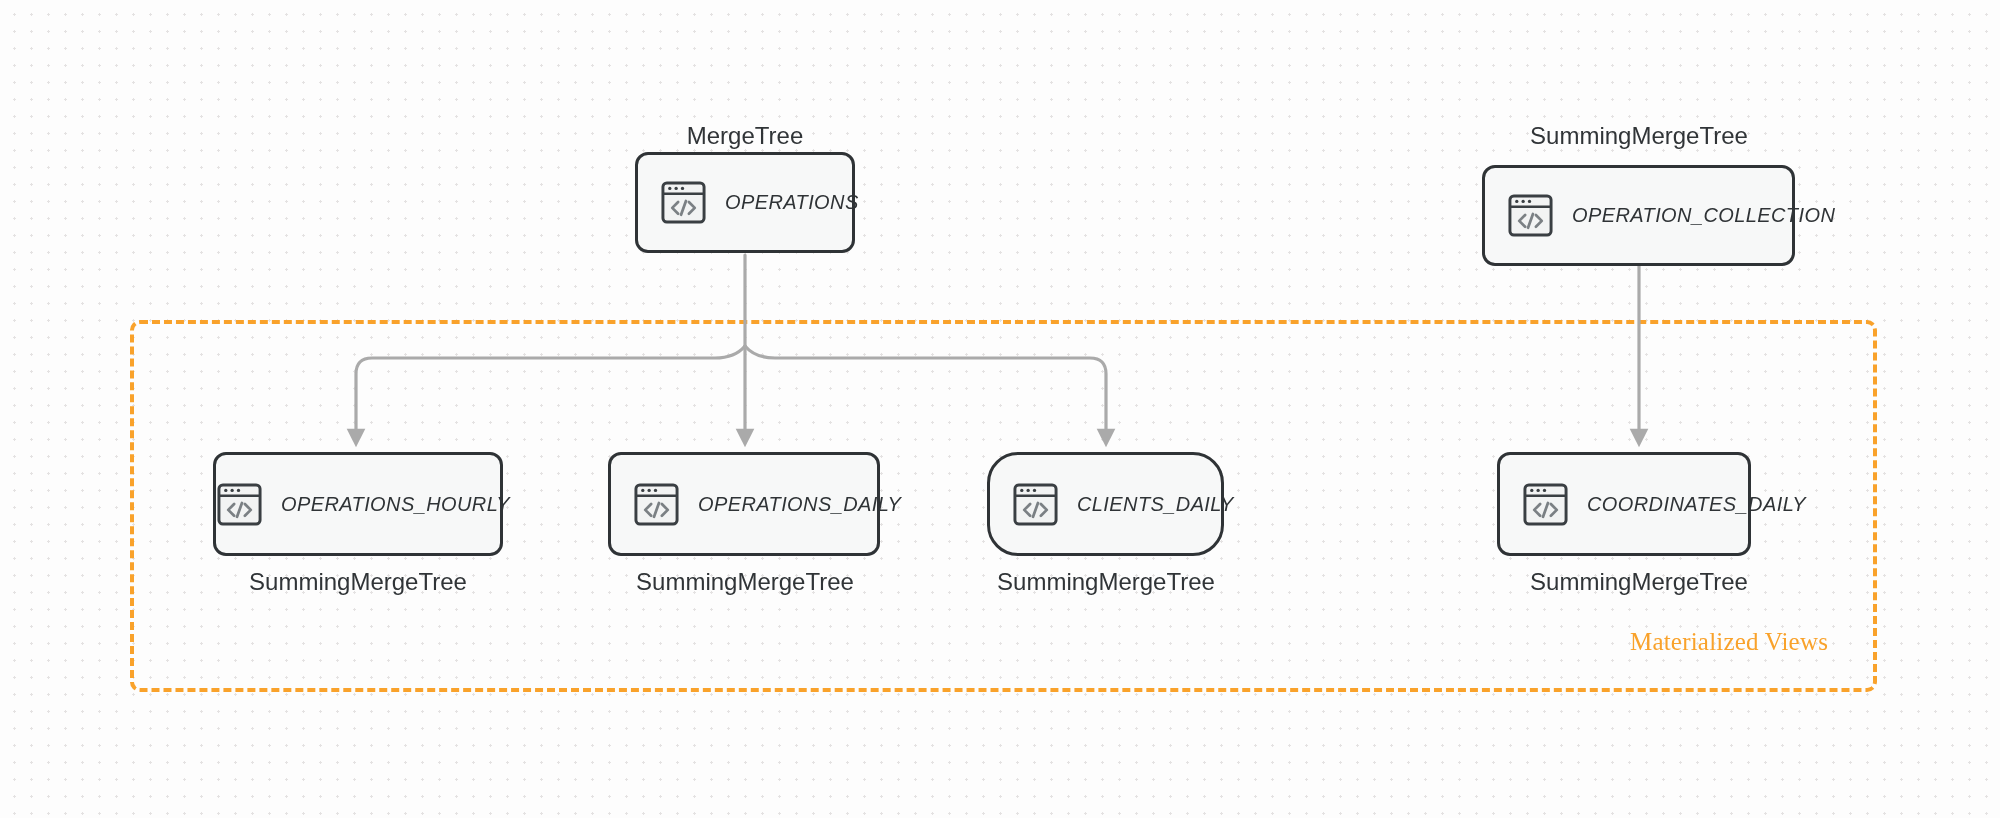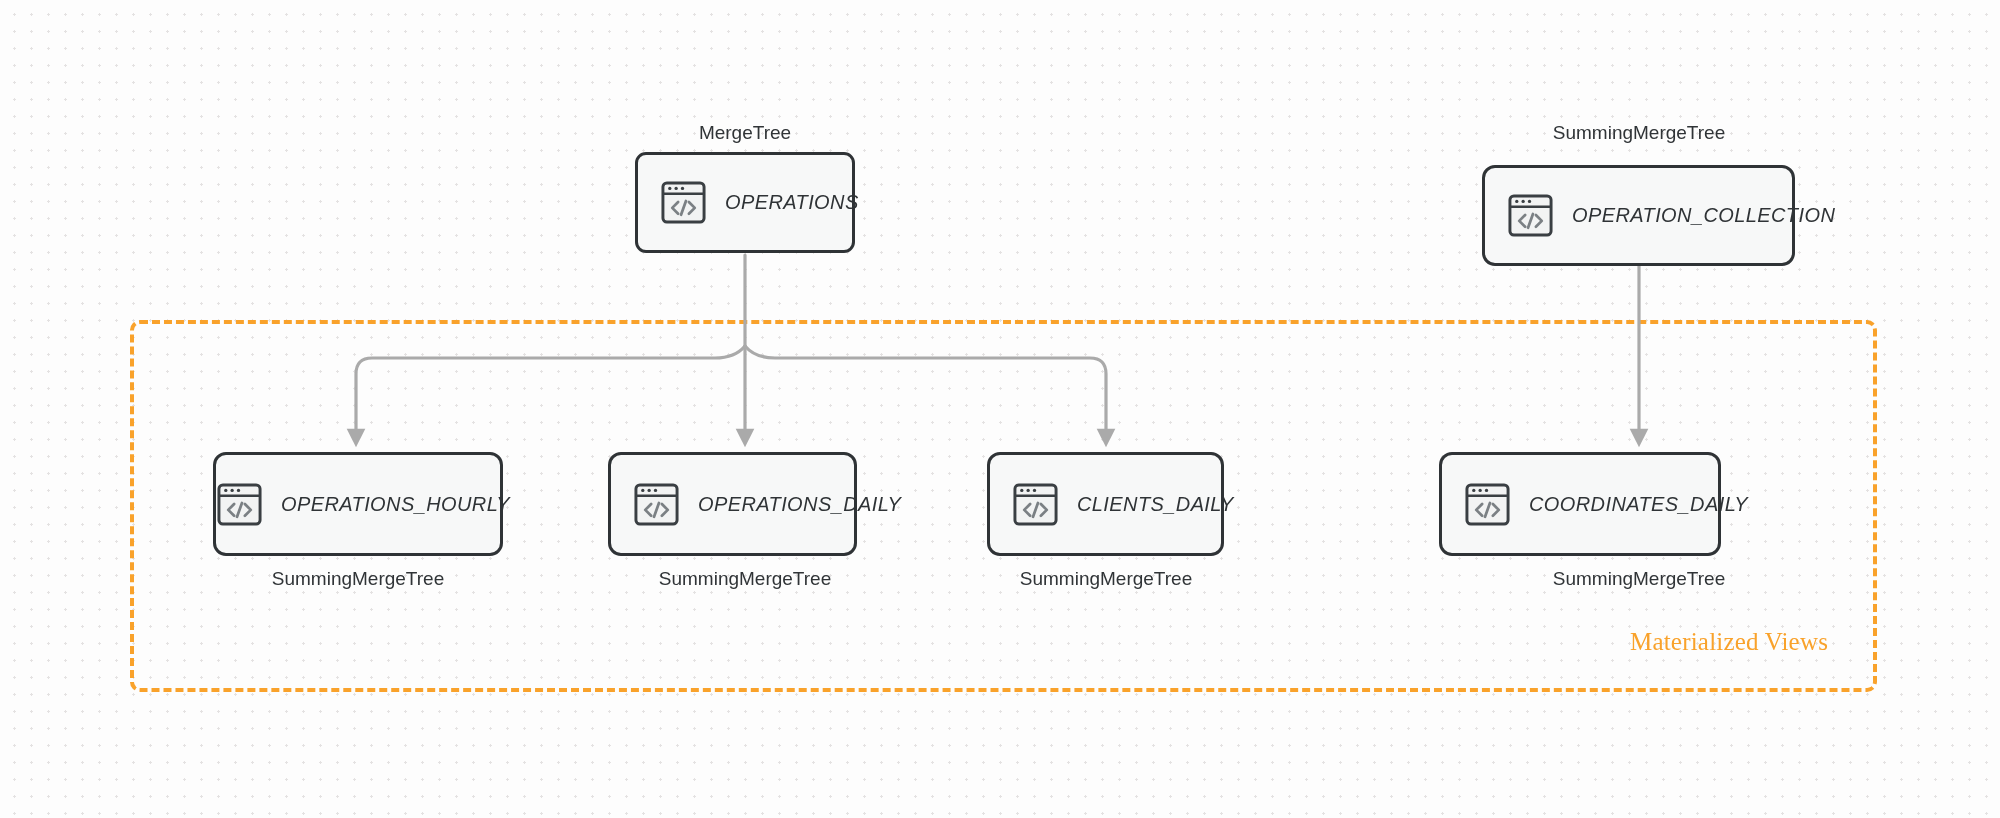--- a/index.html
+++ b/index.html
@@ -75,21 +75,21 @@
     font-size: 20px;
     font-style: italic;
     color: #2f3336;
     letter-spacing: 0.4px;
     white-space: nowrap;
   }
 
   
   .engine-caption {
     position: absolute;
-    font-size: 19px;
+    font-size: 24px;
     color: #303437;
     white-space: nowrap;
     text-align: center;
     transform: translateX(-50%);
   }
 </style>
 </head>
 <body>
 
 <div id="canvas">
@@ -111,21 +111,21 @@
 
     <path d="M 745 346 Q 735 358 715 358 L 372 358 Q 356 358 356 374 L 356 438" fill="none" stroke="#aaaaaa" stroke-width="3.2" stroke-linecap="round" stroke-linejoin="round" marker-end="url(#arrowhead)"></path>
 
     <path d="M 745 346 Q 755 358 775 358 L 1090 358 Q 1106 358 1106 374 L 1106 438" fill="none" stroke="#aaaaaa" stroke-width="3.2" stroke-linecap="round" stroke-linejoin="round" marker-end="url(#arrowhead)"></path>
 
     <path d="M 1639 255 L 1639 438" fill="none" stroke="#aaaaaa" stroke-width="3.2" stroke-linecap="round" marker-end="url(#arrowhead)"></path>
   </svg>
 
   <div class="engine-caption" style="left:745px; top:122px;">MergeTree</div>
 
-  <div class="node" style="left:635px; top:152px; width:220px; height:101px;border-radius:11px;">
+  <div class="node" style="left:635px; top:152px; width:220px; height:101px;">
     <div class="node-inner">
       <svg class="node-icon" viewBox="0 0 48 48">
         <rect x="3" y="4" width="42" height="40" rx="4" ry="4" fill="#f2f3f3" stroke="#3a3f43" stroke-width="3"></rect>
         <line x1="3" y1="15" x2="45" y2="15" stroke="#3a3f43" stroke-width="2.6"></line>
         <circle cx="10" cy="9.6" r="1.7" fill="#3a3f43"></circle>
         <circle cx="16.5" cy="9.6" r="1.7" fill="#3a3f43"></circle>
         <circle cx="23" cy="9.6" r="1.7" fill="#3a3f43"></circle>
         <path d="M 18.5 23.5 L 12.5 29.5 L 18.5 35.5" fill="none" stroke="#7b8084" stroke-width="2.8" stroke-linecap="round" stroke-linejoin="round"></path>
         <path d="M 29.5 23.5 L 35.5 29.5 L 29.5 35.5" fill="none" stroke="#7b8084" stroke-width="2.8" stroke-linecap="round" stroke-linejoin="round"></path>
         <line x1="26.5" y1="22.5" x2="21.5" y2="36.5" stroke="#7b8084" stroke-width="2.8" stroke-linecap="round"></line>
@@ -162,55 +162,55 @@
         <circle cx="23" cy="9.6" r="1.7" fill="#3a3f43"></circle>
         <path d="M 18.5 23.5 L 12.5 29.5 L 18.5 35.5" fill="none" stroke="#7b8084" stroke-width="2.8" stroke-linecap="round" stroke-linejoin="round"></path>
         <path d="M 29.5 23.5 L 35.5 29.5 L 29.5 35.5" fill="none" stroke="#7b8084" stroke-width="2.8" stroke-linecap="round" stroke-linejoin="round"></path>
         <line x1="26.5" y1="22.5" x2="21.5" y2="36.5" stroke="#7b8084" stroke-width="2.8" stroke-linecap="round"></line>
       </svg>
       <span class="node-label">OPERATIONS_HOURLY</span>
     </div>
   </div>
   <div class="engine-caption" style="left:358px; top:568px;">SummingMergeTree</div>
 
-  <div class="node" style="left:608px; top:452px; width:249px; height:104px;">
+  <div class="node" style="left:608px; top:452px; width:272px; height:104px;">
     <div class="node-inner">
       <svg class="node-icon" viewBox="0 0 48 48">
         <rect x="3" y="4" width="42" height="40" rx="4" ry="4" fill="#f2f3f3" stroke="#3a3f43" stroke-width="3"></rect>
         <line x1="3" y1="15" x2="45" y2="15" stroke="#3a3f43" stroke-width="2.6"></line>
         <circle cx="10" cy="9.6" r="1.7" fill="#3a3f43"></circle>
         <circle cx="16.5" cy="9.6" r="1.7" fill="#3a3f43"></circle>
         <circle cx="23" cy="9.6" r="1.7" fill="#3a3f43"></circle>
         <path d="M 18.5 23.5 L 12.5 29.5 L 18.5 35.5" fill="none" stroke="#7b8084" stroke-width="2.8" stroke-linecap="round" stroke-linejoin="round"></path>
         <path d="M 29.5 23.5 L 35.5 29.5 L 29.5 35.5" fill="none" stroke="#7b8084" stroke-width="2.8" stroke-linecap="round" stroke-linejoin="round"></path>
         <line x1="26.5" y1="22.5" x2="21.5" y2="36.5" stroke="#7b8084" stroke-width="2.8" stroke-linecap="round"></line>
       </svg>
       <span class="node-label">OPERATIONS_DAILY</span>
     </div>
   </div>
   <div class="engine-caption" style="left:745px; top:568px;">SummingMergeTree</div>
 
-  <div class="node" style="left:987px; top:452px; width:237px; height:104px;">
+  <div class="node" style="left:987px; top:452px; width:237px; height:104px;border-radius:31px;">
     <div class="node-inner">
       <svg class="node-icon" viewBox="0 0 48 48">
         <rect x="3" y="4" width="42" height="40" rx="4" ry="4" fill="#f2f3f3" stroke="#3a3f43" stroke-width="3"></rect>
         <line x1="3" y1="15" x2="45" y2="15" stroke="#3a3f43" stroke-width="2.6"></line>
         <circle cx="10" cy="9.6" r="1.7" fill="#3a3f43"></circle>
         <circle cx="16.5" cy="9.6" r="1.7" fill="#3a3f43"></circle>
         <circle cx="23" cy="9.6" r="1.7" fill="#3a3f43"></circle>
         <path d="M 18.5 23.5 L 12.5 29.5 L 18.5 35.5" fill="none" stroke="#7b8084" stroke-width="2.8" stroke-linecap="round" stroke-linejoin="round"></path>
         <path d="M 29.5 23.5 L 35.5 29.5 L 29.5 35.5" fill="none" stroke="#7b8084" stroke-width="2.8" stroke-linecap="round" stroke-linejoin="round"></path>
         <line x1="26.5" y1="22.5" x2="21.5" y2="36.5" stroke="#7b8084" stroke-width="2.8" stroke-linecap="round"></line>
       </svg>
       <span class="node-label">CLIENTS_DAILY</span>
     </div>
   </div>
   <div class="engine-caption" style="left:1106px; top:568px;">SummingMergeTree</div>
 
-  <div class="node" style="left:1439px; top:452px; width:282px; height:104px;">
+  <div class="node" style="left:1497px; top:452px; width:254px; height:104px;">
     <div class="node-inner">
       <svg class="node-icon" viewBox="0 0 48 48">
         <rect x="3" y="4" width="42" height="40" rx="4" ry="4" fill="#f2f3f3" stroke="#3a3f43" stroke-width="3"></rect>
         <line x1="3" y1="15" x2="45" y2="15" stroke="#3a3f43" stroke-width="2.6"></line>
         <circle cx="10" cy="9.6" r="1.7" fill="#3a3f43"></circle>
         <circle cx="16.5" cy="9.6" r="1.7" fill="#3a3f43"></circle>
         <circle cx="23" cy="9.6" r="1.7" fill="#3a3f43"></circle>
         <path d="M 18.5 23.5 L 12.5 29.5 L 18.5 35.5" fill="none" stroke="#7b8084" stroke-width="2.8" stroke-linecap="round" stroke-linejoin="round"></path>
         <path d="M 29.5 23.5 L 35.5 29.5 L 29.5 35.5" fill="none" stroke="#7b8084" stroke-width="2.8" stroke-linecap="round" stroke-linejoin="round"></path>
         <line x1="26.5" y1="22.5" x2="21.5" y2="36.5" stroke="#7b8084" stroke-width="2.8" stroke-linecap="round"></line>

